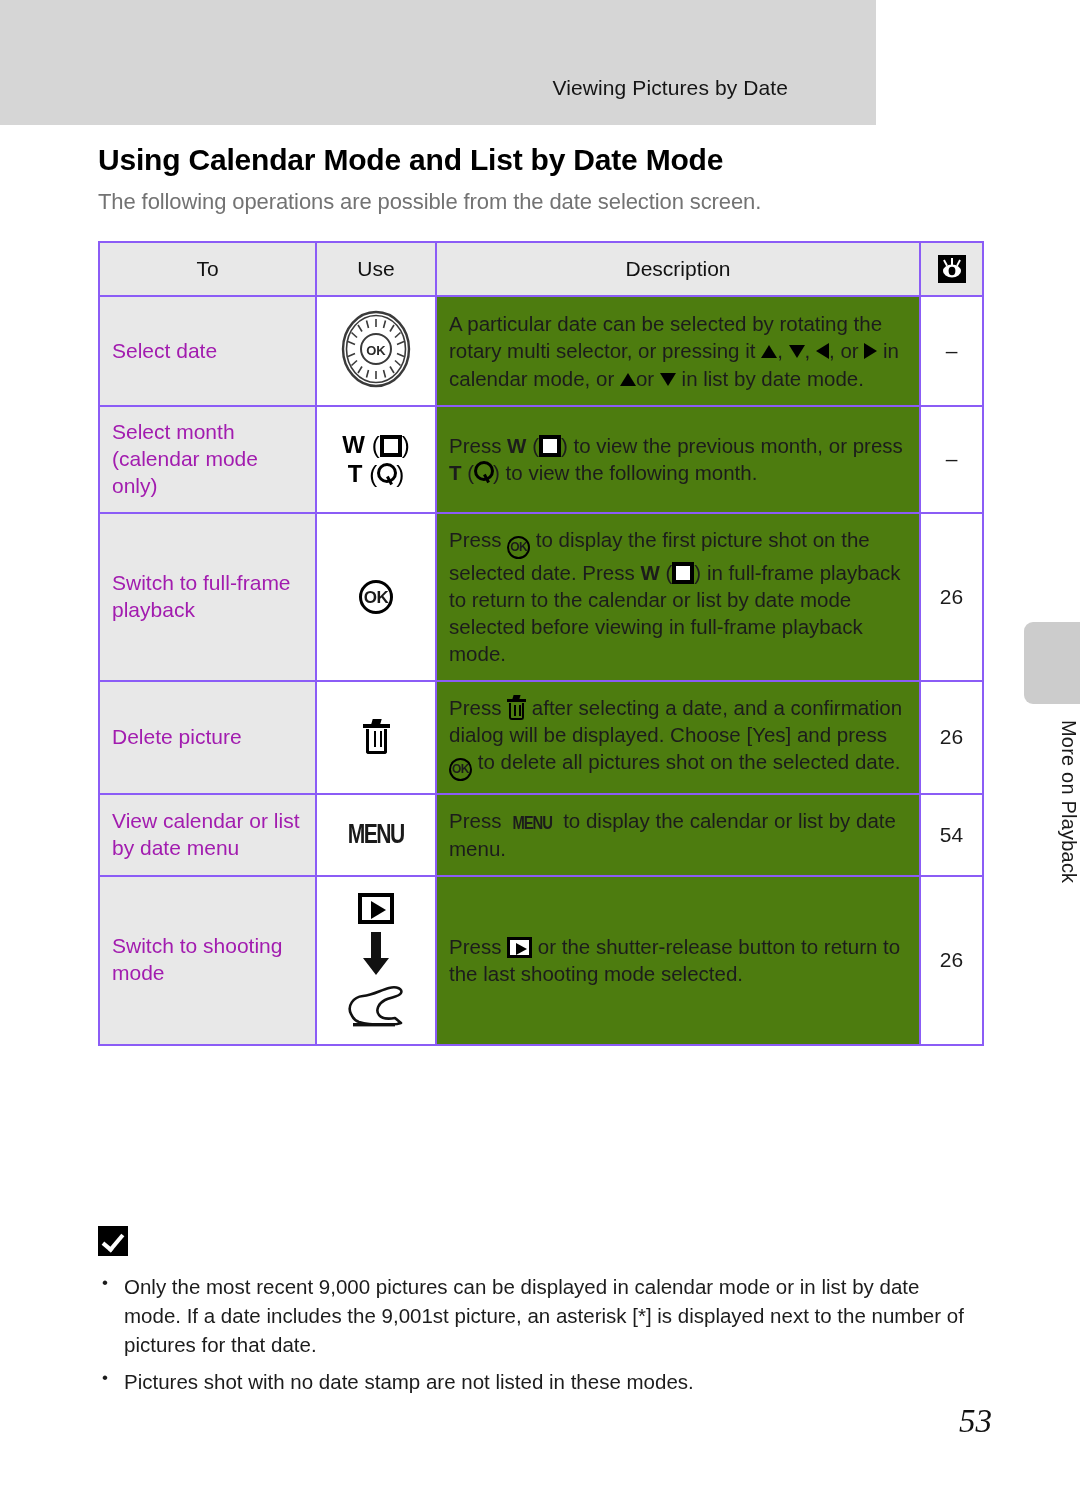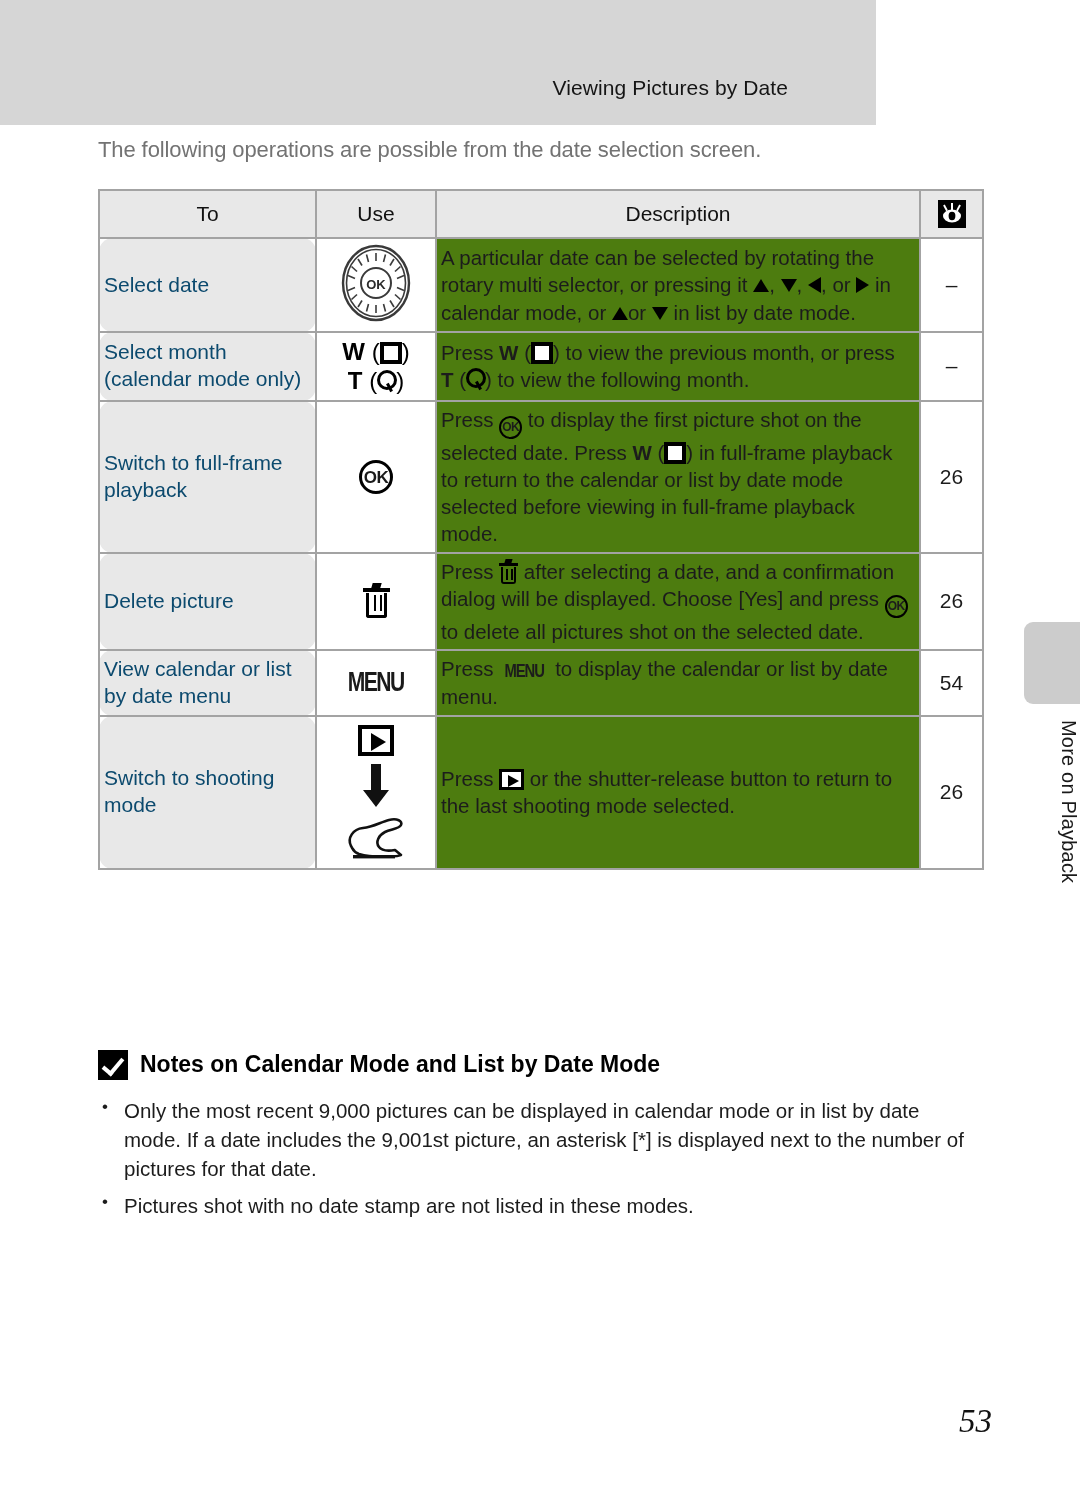--- a/index.html
+++ b/index.html
@@ -59,39 +59,38 @@
     border-collapse: collapse;
     width: 884px;
     table-layout: fixed;
   }
   table.ops col.c-to   { width: 217px; }
   table.ops col.c-use  { width: 120px; }
   table.ops col.c-desc { width: 484px; }
   table.ops col.c-ref  { width: 63px; }
 
   table.ops th, table.ops td {
-    border: 2px solid #a3a3a3;
+    border: 2px solid #8b5cf6;
     vertical-align: middle;
-    padding: 4px;
+    padding: 12px;
   }
   table.ops thead th {
     background: #e8e8e8;
     height: 48px;
     font-weight: normal;
     font-size: 21px;
     text-align: center;
     color: #111;
   }
   .cell-to {
     background: #e8e8e8;
     padding: 10px 0 10px 14px;
     font-size: 21px;
     line-height: 1.28;
-    color: #0c4a6e;
-    border-radius: 14px;
+    color: #a21caf;
   }
   .cell-use {
     background: #fff;
     text-align: center;
     padding: 8px 2px;
   }
   .cell-desc {
     background: #4d7c0f;
     padding: 9px 10px 9px 14px;
     font-size: 20.5px;
@@ -347,20 +346,21 @@
 </style>
 </head>
 <body>
 
 <div class="page-header">
   <div class="running-title">Viewing Pictures by Date</div>
 </div>
 
 <div class="content">
 
+  <h1 class="section-title">Using Calendar Mode and List by Date Mode</h1>
   <p class="intro">The following operations are possible from the date selection screen.</p>
 
   <table class="ops">
     <colgroup>
       <col class="c-to">
         <col class="c-use">
         <col class="c-desc">
         <col class="c-ref">
     </colgroup>
     <thead>
@@ -527,21 +527,20 @@
         </td>
         <td class="cell-ref">26</td>
       </tr>
 
     </tbody>
   </table>
 
   <div class="notes">
     <div class="notes-head">
       <span class="note-icon"></span>
-      <span>Notes on Calendar Mode and List by Date Mode</span>
     </div>
     <ul class="note-list">
       <li>Only the most recent 9,000 pictures can be displayed in calendar mode or in list by date mode. If a date includes the 9,001st picture, an asterisk [*] is displayed next to the number of pictures for that date.</li>
       <li>Pictures shot with no date stamp are not listed in these modes.</li>
     </ul>
   </div>
 
 </div>
 
 <div class="side-tab">

